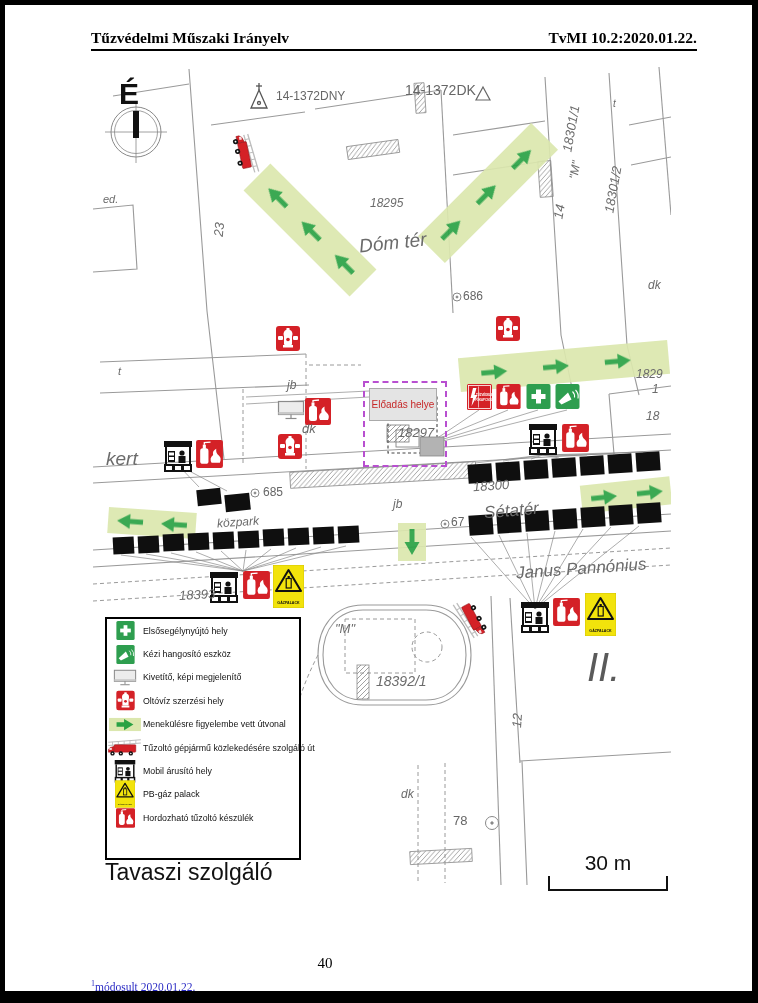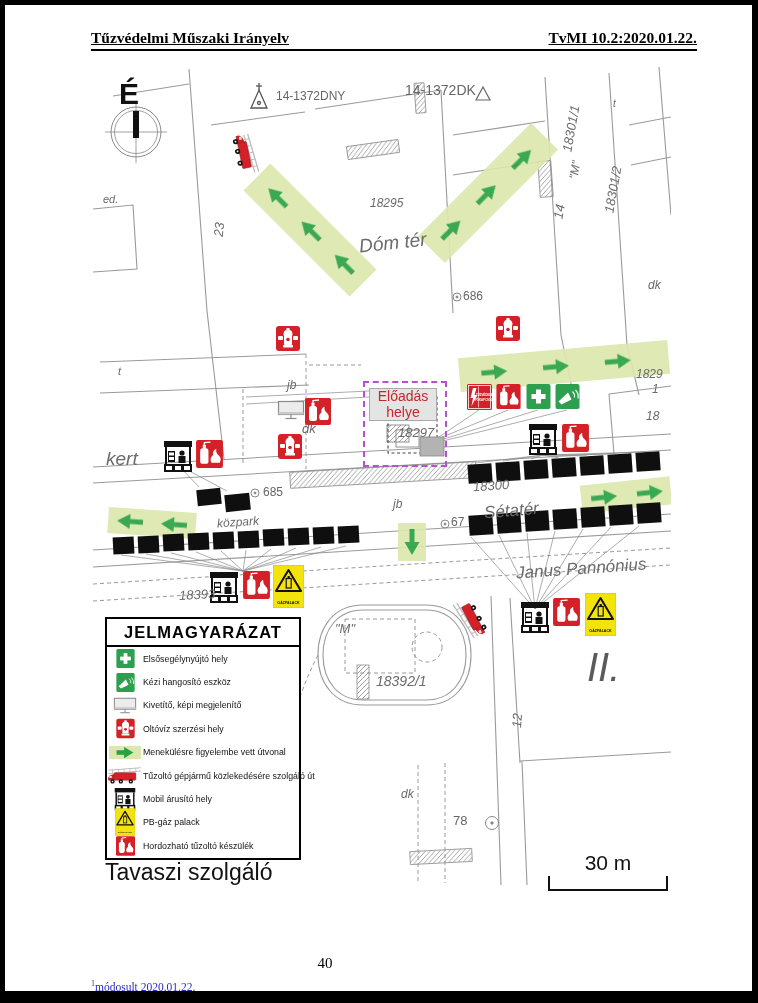--- a/index.html
+++ b/index.html
@@ -2,31 +2,31 @@
 <html><head>
 <meta charset="utf-8">
 <style>
   html,body{margin:0;padding:0;background:#e8e8e8;}
   .page{position:relative;width:758px;height:1003px;box-sizing:border-box;background:#fff;
         border:5px solid #000;border-right-width:6px;border-bottom-width:12px;overflow:hidden;
         font-family:"Liberation Sans",sans-serif;}
   .header{position:absolute;left:86px;top:24px;width:606px;display:flex;justify-content:space-between;
           border-bottom:2px solid #000;padding-bottom:2px;font-family:"Liberation Serif",serif;
           font-weight:bold;font-size:15.5px;color:#000;}
-  .header span{text-decoration:underline;white-space:nowrap;text-align:right;}
+  .header span{white-space:nowrap;text-align:right;}
   .map{position:absolute;left:88px;top:58px;width:578px;height:824px;background:#fff;}
   .map svg.base{position:absolute;left:0;top:0;}
   .ml{position:absolute;color:#6b6b6b;font-style:italic;white-space:nowrap;line-height:1;}
   .up{font-style:normal;color:#666;}
   .ms{position:absolute;}
   .compass-letter{position:absolute;left:26px;top:14px;font-size:30px;font-weight:bold;color:#111;font-style:normal;}
   .stage-outline{position:absolute;left:270px;top:318px;width:80px;height:82px;border:2px dashed #b84fd0;}
   .stage-box{position:absolute;left:276px;top:325px;width:66px;height:31px;background:#e4e4e4;border:1px solid #aaa;
              display:flex;align-items:center;justify-content:center;text-align:center;
-             color:#c62828;font-size:14px;line-height:1.1;}
+             color:#c62828;font-size:10px;line-height:1.1;}
   .legend{position:absolute;left:12px;top:554px;width:196px;height:243px;background:#fff;border:2px solid #000;box-sizing:border-box;}
   .lg-title{border-bottom:2px solid #000;text-align:center;font-weight:bold;font-size:16.5px;letter-spacing:1px;padding:4px 0 3px;color:#000;}
   .lg-row{display:flex;align-items:center;height:23.4px;}
   .lg-ic{width:36px;display:flex;justify-content:center;align-items:center;flex:0 0 36px;}
   .lg-lb{font-size:8.8px;color:#111;white-space:nowrap;}
   .map-title{position:absolute;left:12px;top:796px;font-size:23px;color:#111;}
   .scalebar{position:absolute;left:455px;top:788px;width:120px;text-align:center;}
   .scalebar .txt{font-size:21px;color:#111;}
   .scalebar .bar{height:13px;border-left:2px solid #111;border-right:2px solid #111;border-bottom:2px solid #111;margin-top:1px;}
   .caption{position:absolute;left:103px;top:887px;width:580px;font-family:"Liberation Serif",serif;font-size:15px;color:#000;}
@@ -403,21 +403,20 @@
     <div class="ml" style="left:242px;top:559px;font-size:13px">"M"</div>
     <div class="ml" style="left:283px;top:611px;font-size:14px">18392/1</div>
     <div class="ml" style="left:409px;top:651px;width:30px;font-size:13px;transform:rotate(-86deg);text-align:center">12</div>
     <div class="ml" style="left:494px;top:584px;font-size:40px;font-weight:normal;color:#5a5a5a">II.</div>
     <div class="ml up" style="left:360px;top:751px;font-size:13px">78</div>
     <div class="ml" style="left:543px;top:305px;font-size:12px">1829</div>
     <div class="ml" style="left:559px;top:320px;font-size:12px">1</div>
     <div class="ml" style="left:553px;top:347px;font-size:12px">18</div>
 
     <div class="legend">
-      <div class="lg-title">JELMAGYARÁZAT</div>
       <div class="lg-row">
         <span class="lg-ic">
             <svg width="19" height="21" viewBox="0 0 25 27">
               <use href="#ic-firstaid"></use>
             </svg>
           </span>
         <span class="lg-lb">Elsősegélynyújtó hely</span>
       </div>
       <div class="lg-row">
         <span class="lg-ic">

